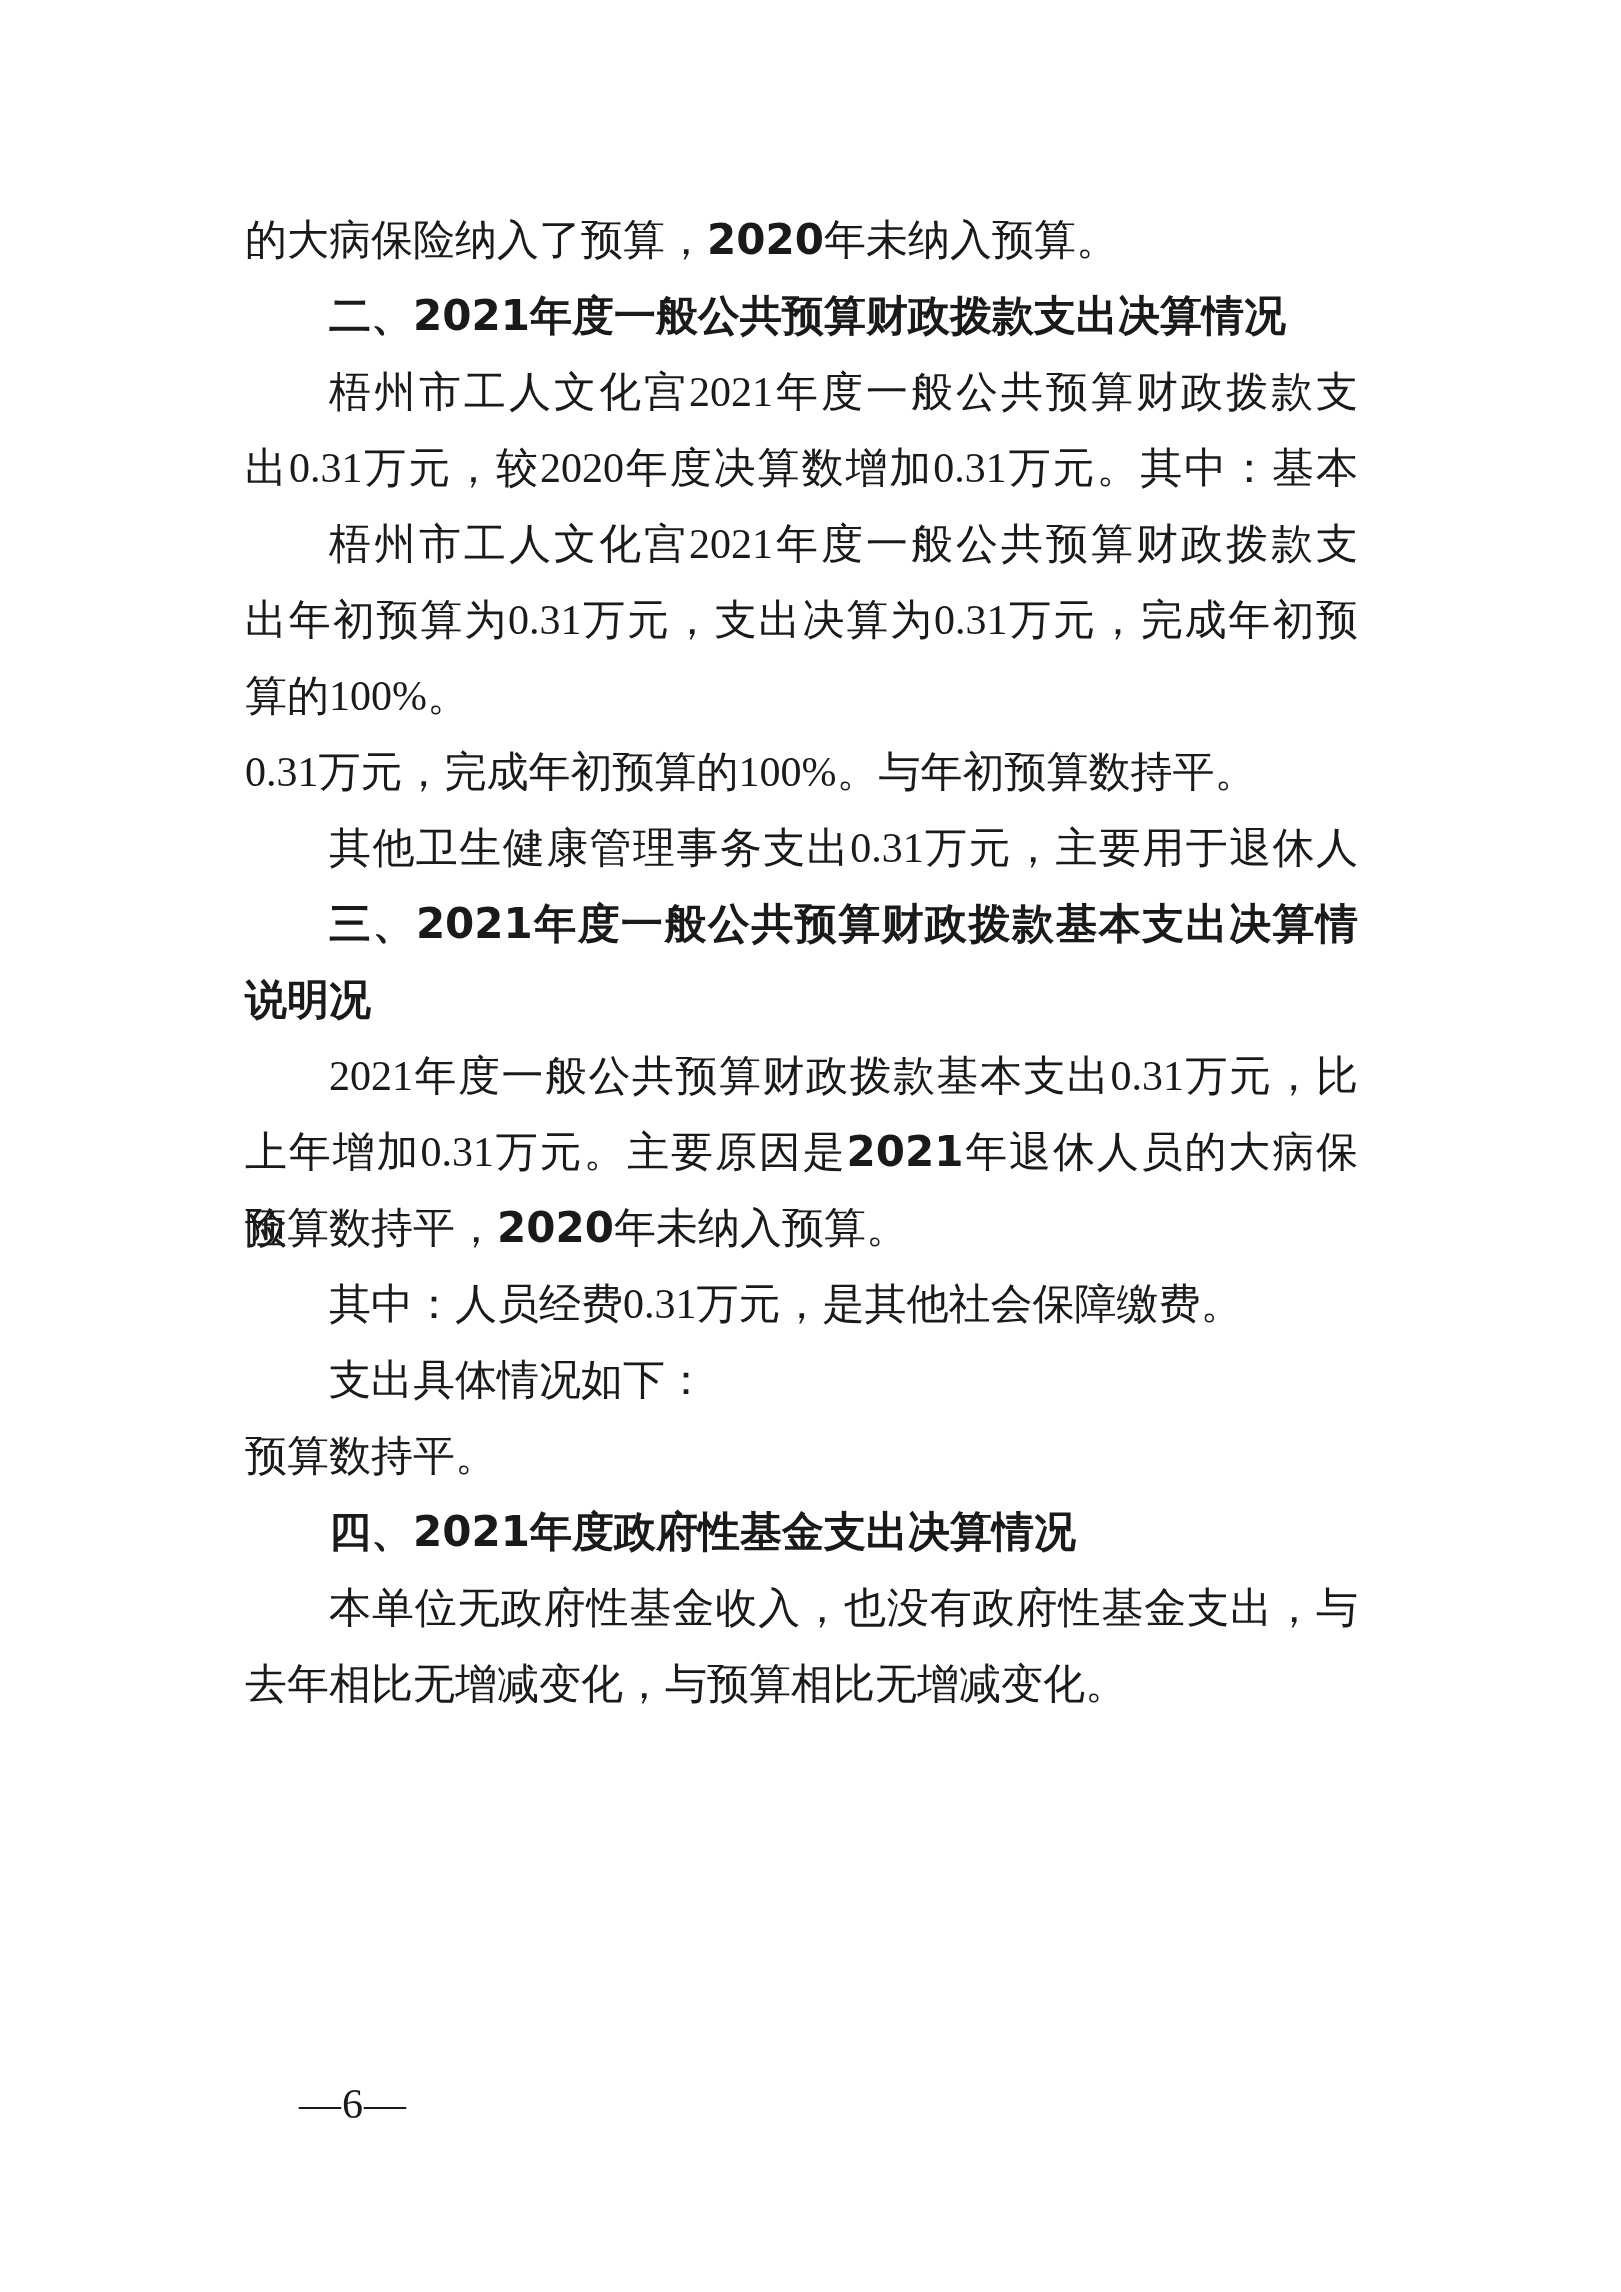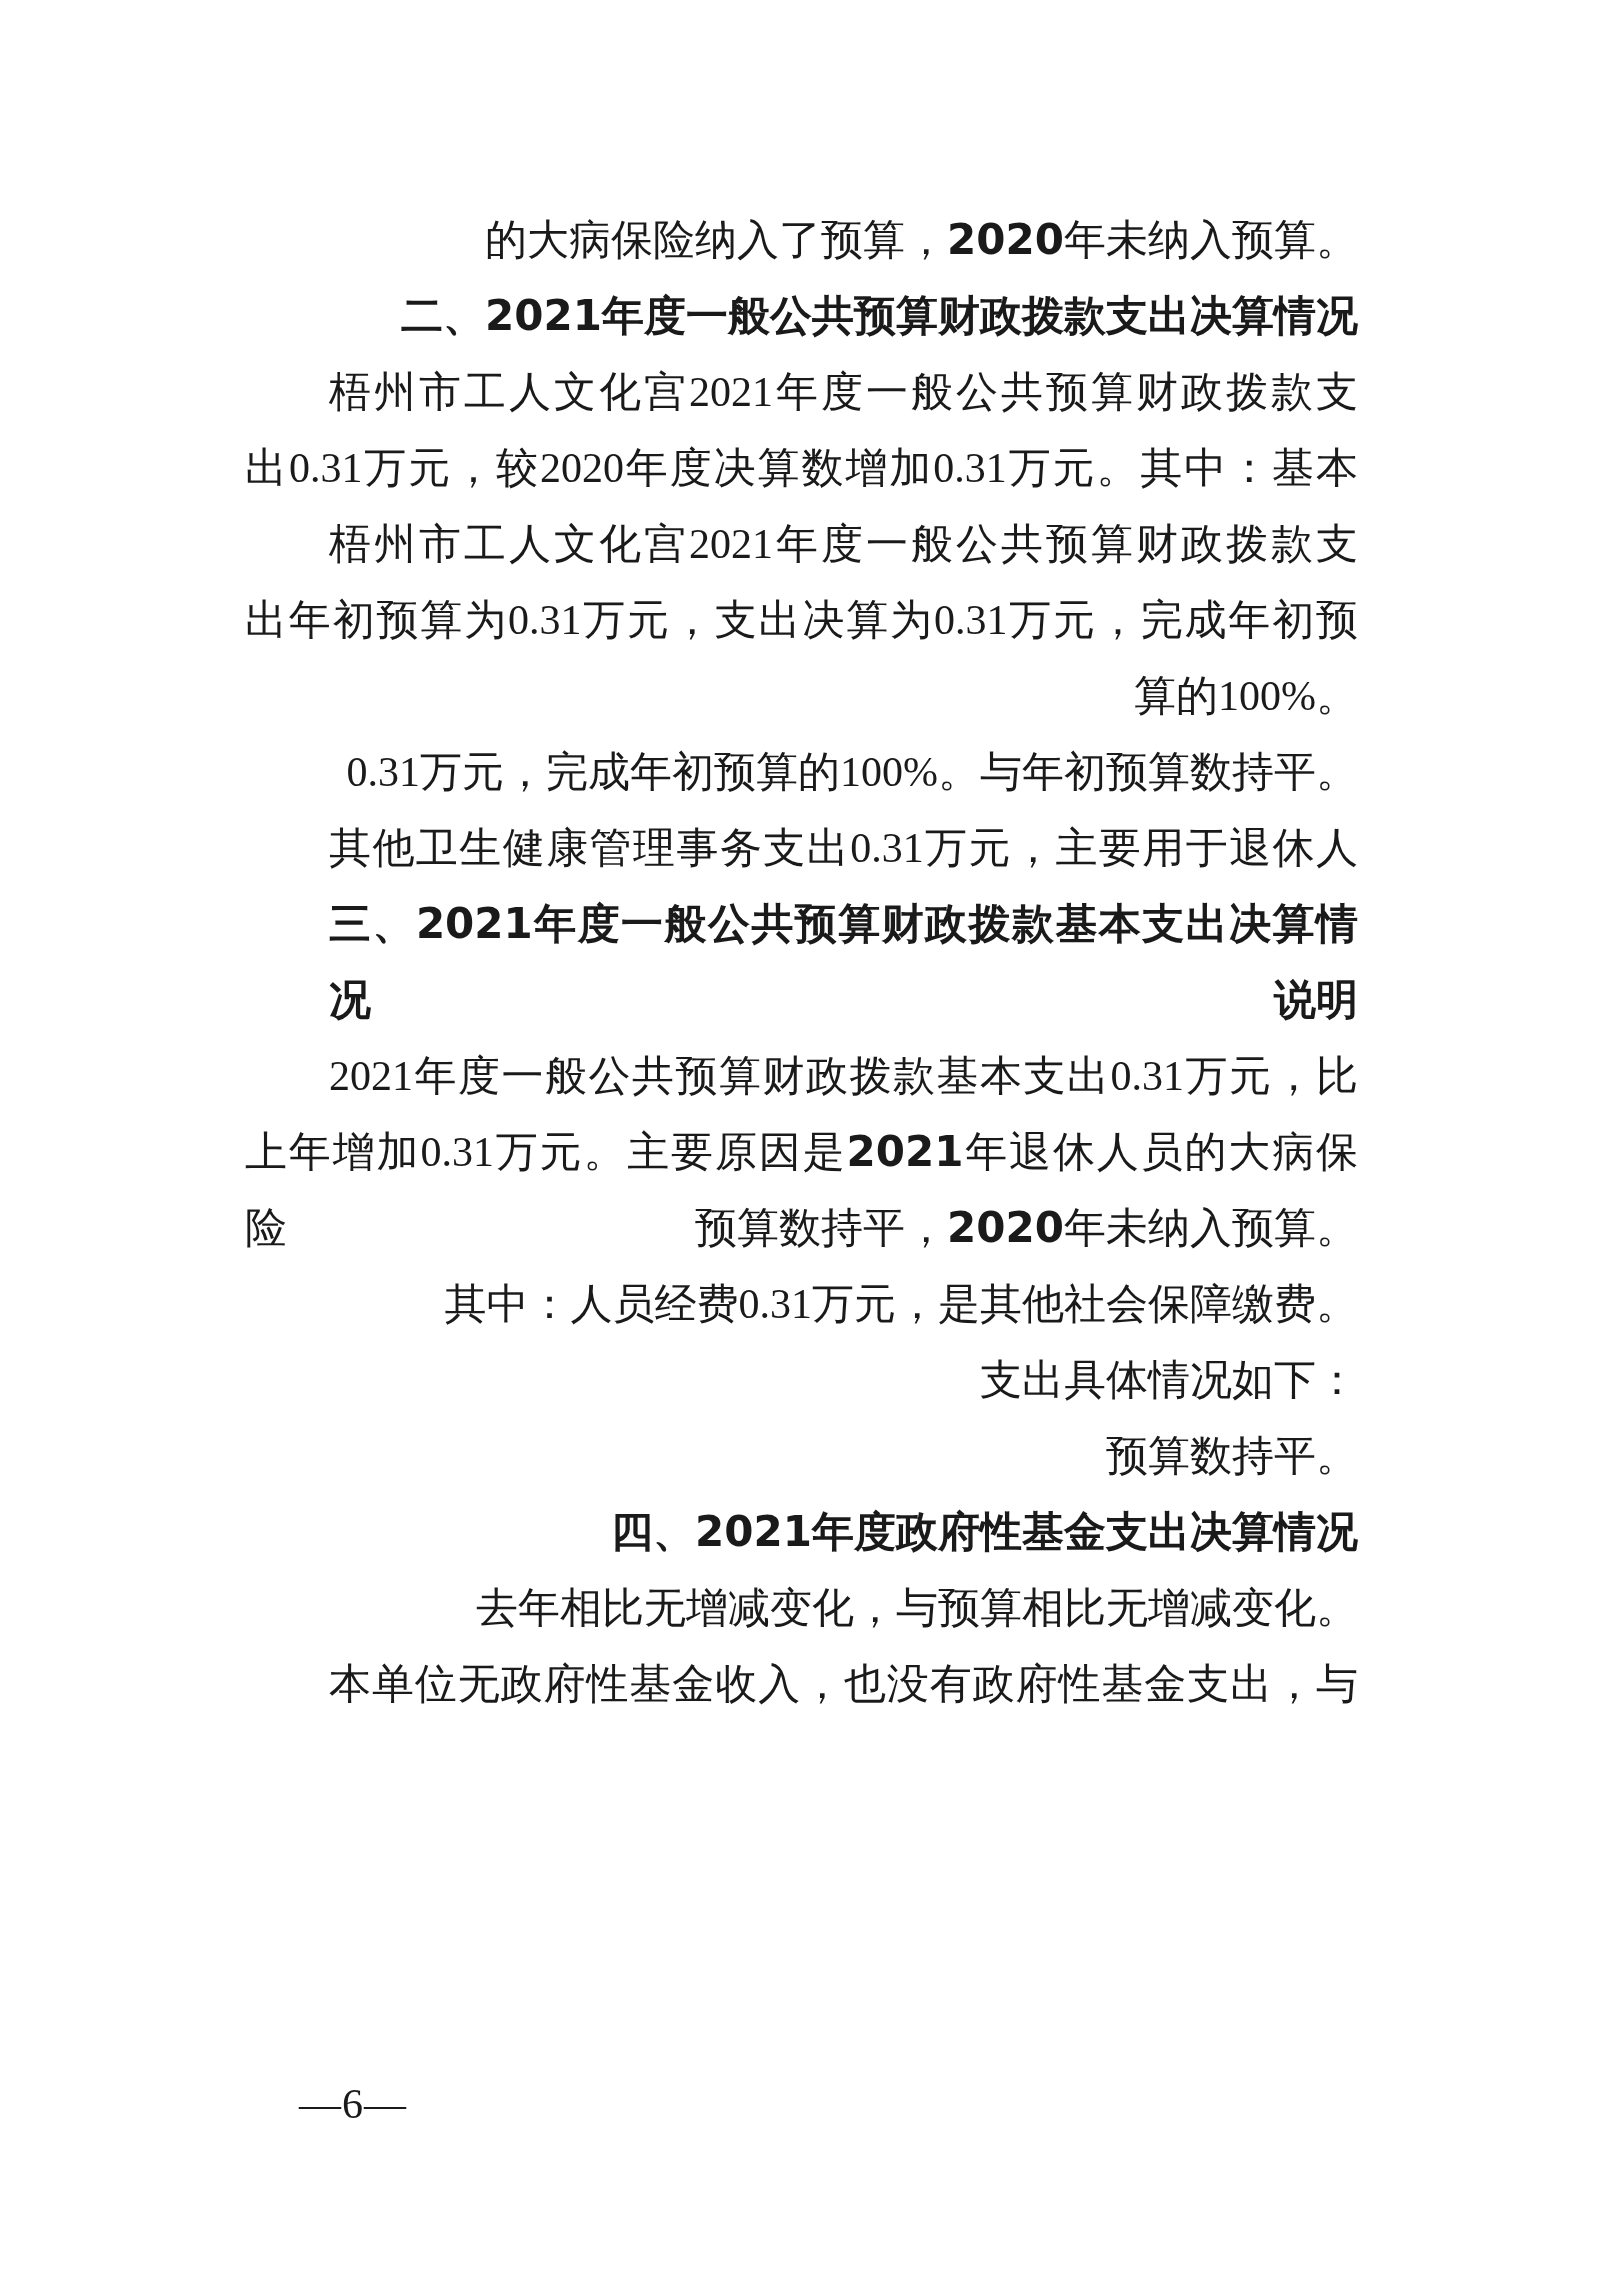--- a/index.html
+++ b/index.html
@@ -17,21 +17,21 @@
     position: absolute;
     left: 245px;
     top: 202px;
     width: 1113px;
   }
   .line {
     height: 76px;
     line-height: 76px;
     font-size: 42px;
     white-space: nowrap;
-    text-align: right;
+    text-align: left;
   }
   .line.indent { padding-left: 84px; }
   .line.fill {
     white-space: normal;
     text-align: justify;
     text-align-last: justify;
   }
   .line.heading {
     font-weight: 700;
     font-family: "Liberation Sans", "DejaVu Sans", sans-serif;
@@ -66,18 +66,18 @@
       <div class="line indent fill"><span>其他卫生健康管理事务支出0.31万元，主要用于退休人</span></div>
       <div class="line heading indent fill"><span>三、</span><span class="bold-num">2021</span><span>年度一般公共预算财政拨款基本支出决算情况</span></div>
       <div class="line heading"><span>说明</span></div>
       <div class="line indent fill"><span>2021年度一般公共预算财政拨款基本支出0.31万元，比</span></div>
       <div class="line fill"><span>上年增加0.31万元。主要原因是</span><span class="bold-num">2021</span><span>年退休人员的大病保险</span></div>
       <div class="line"><span>预算数持平，</span><span class="bold-num">2020</span><span>年未纳入预算。</span></div>
       <div class="line indent"><span>其中：人员经费0.31万元，是其他社会保障缴费。</span></div>
       <div class="line indent"><span>支出具体情况如下：</span></div>
       <div class="line"><span>预算数持平。</span></div>
       <div class="line heading indent"><span>四、</span><span class="bold-num">2021</span><span>年度政府性基金支出决算情况</span></div>
+      <div class="line indent fill"><span>本单位无政府性基金收入，也没有政府性基金支出，与</span></div>
       <div class="line"><span>去年相比无增减变化，与预算相比无增减变化。</span></div>
-      <div class="line indent fill"><span>本单位无政府性基金收入，也没有政府性基金支出，与</span></div>
     </div>
   <div class="page-number">—6—</div>
 </div>
 
 
 </body></html>

